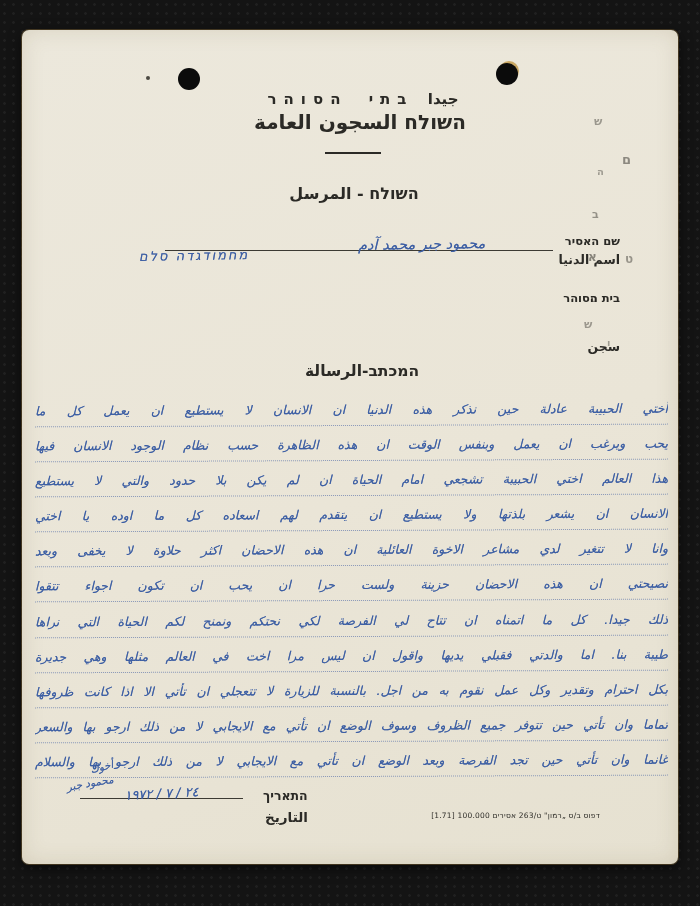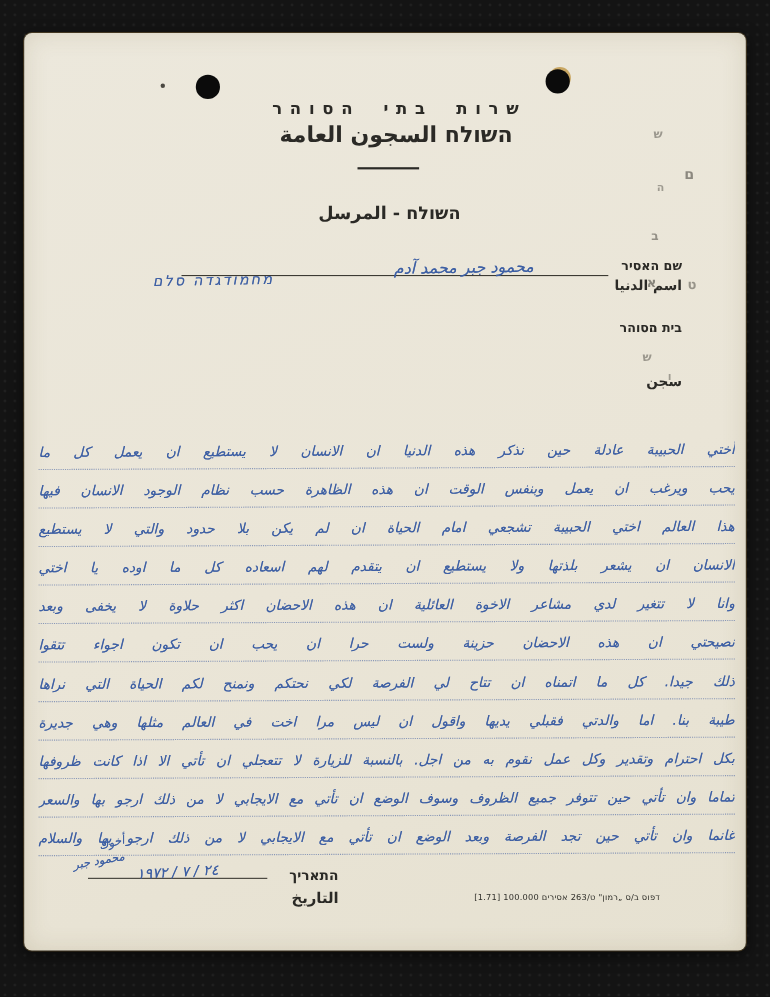--- a/index.html
+++ b/index.html
@@ -78,36 +78,37 @@
 
 <div class="bg-noise"></div>
 
 <div class="paper">
 
   <div class="hole-tan" style="left:477px;top:31px;"></div>
   <div class="hole" style="left:156px;top:38px;"></div>
   <div class="hole" style="left:474px;top:33px;"></div>
   <div class="speck" style="left:124px;top:46px;"></div>
 
-  <div class="hdr-he print" dir="rtl">שרות בתי הסוהר</div>
+  <div class="hdr-he print" dir="rtl">جيدا בתי הסוהר</div>
   <div class="hdr-ar print" dir="rtl">השולח السجون العامة</div>
   <div class="hdr-rule"></div>
 
   <div class="sender-h print" dir="rtl">השולח - المرسل</div>
 
   <div class="fieldlabel lab-he print" style="right:58px;top:206px;" dir="rtl">שם האסיר</div>
   <div class="fieldlabel lab-ar print" style="right:58px;top:224px;" dir="rtl">اسم الدنيا</div>
   <div class="fline" style="left:143px;top:196px;width:388px;height:24px;">
     <span class="hand name-ar" dir="rtl">محمود جبر محمد آدم</span>
     <span class="hand name-he" dir="rtl">מחמודגדה סלם</span>
   </div>
 
   <div class="fieldlabel lab-he print" style="right:58px;top:263px;" dir="rtl">בית הסוהר</div>
   <div class="fieldlabel lab-ar print" style="right:58px;top:283px;margin-top:28px;" dir="rtl">سجن</div>
 
+  <div class="letter-h print" dir="rtl">המכתב-الرسالة</div>
 
   <div class="bline hand" dir="rtl" style="top:366px;">أختي الحبيبة عادلة حين نذكر هذه الدنيا ان الانسان لا يستطيع ان يعمل كل ما</div>
   <div class="bline hand" dir="rtl" style="top:401px;">يحب ويرغب ان يعمل وبنفس الوقت ان هذه الظاهرة حسب نظام الوجود الانسان فيها</div>
   <div class="bline hand" dir="rtl" style="top:436px;">هذا العالم اختي الحبيبة تشجعي امام الحياة ان لم يكن بلا حدود والتي لا يستطيع</div>
   <div class="bline hand" dir="rtl" style="top:471px;">الانسان ان يشعر بلذتها ولا يستطيع ان يتقدم لهم اسعاده كل ما اوده يا اختي</div>
   <div class="bline hand" dir="rtl" style="top:506px;">وانا لا تتغير لدي مشاعر الاخوة العائلية ان هذه الاحضان اكثر حلاوة لا يخفى وبعد</div>
   <div class="bline hand" dir="rtl" style="top:541px;">نصيحتي ان هذه الاحضان حزينة ولست حرا ان يحب ان تكون اجواء تتقوا</div>
   <div class="bline hand" dir="rtl" style="top:577px;">ذلك جيدا. كل ما اتمناه ان تتاح لي الفرصة لكي نحتكم ونمنح لكم الحياة التي نراها</div>
   <div class="bline hand" dir="rtl" style="top:612px;">طيبة بنا. اما والدتي فقبلي يديها واقول ان ليس مرا اخت في العالم مثلها وهي جديرة</div>
   <div class="bline hand" dir="rtl" style="top:647px;">بكل احترام وتقدير وكل عمل نقوم به من اجل. بالنسبة للزيارة لا تتعجلي ان تأتي الا اذا كانت ظروفها</div>

